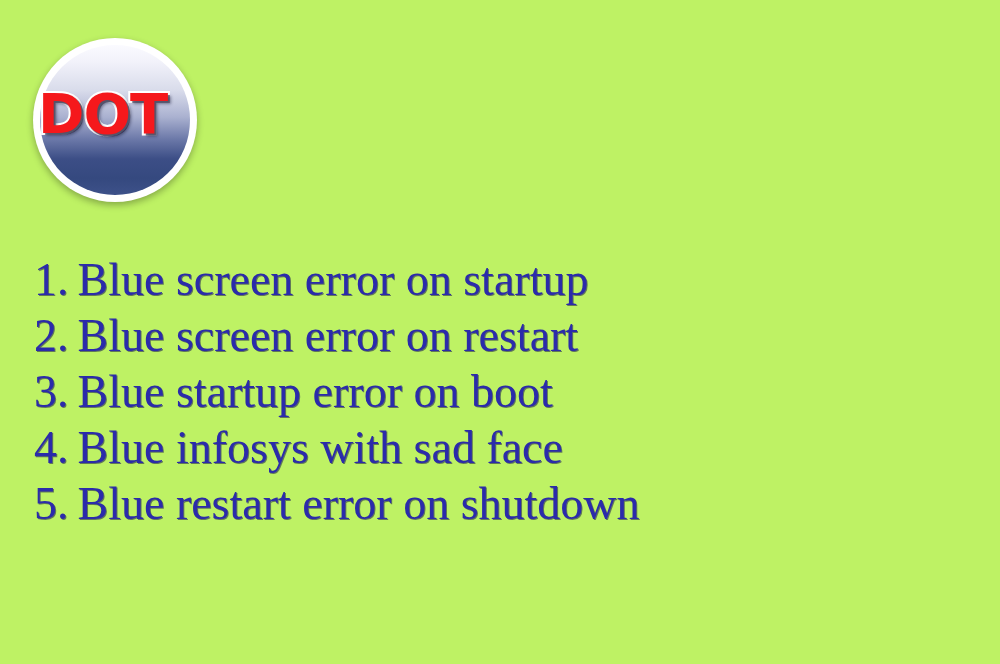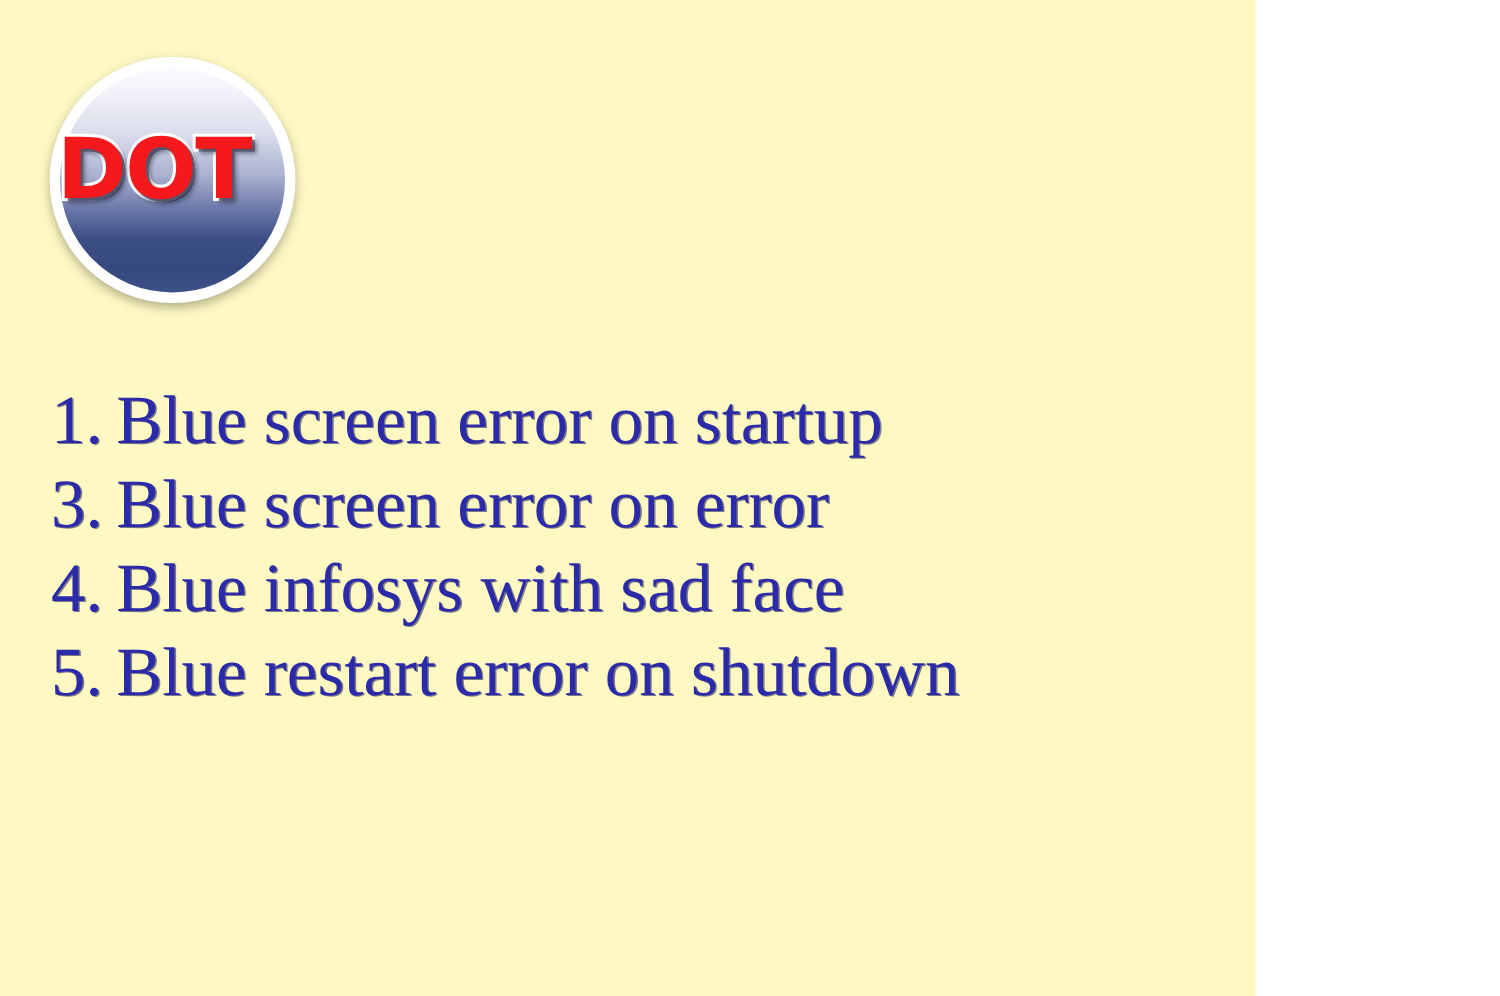--- a/index.html
+++ b/index.html
@@ -7,23 +7,23 @@
     padding: 0;
   }
   body {
     width: 1000px;
     height: 664px;
     overflow: hidden;
     font-family: "Liberation Serif", serif;
   }
   #slide {
     position: relative;
-    width: 837px;
+    width: 1000px;
     height: 664px;
-    background: #fef9c3;
+    background: #bef264;
     overflow: hidden;
   }
 
   
   #logo-block {
     position: absolute;
     left: 30px;
     top: 34px;
     width: 520px;
     height: 175px;
@@ -167,21 +167,24 @@
     <div id="logo-dot-text">DOT</div>
 
 
   </div>
 
   <ul id="issue-list">
     <li>
       <span class="li-num">1.</span><span>Blue screen error on startup</span>
     </li>
     <li>
-      <span class="li-num">3.</span><span>Blue screen error on error</span>
+      <span class="li-num">2.</span><span>Blue screen error on restart</span>
+    </li>
+    <li>
+      <span class="li-num">3.</span><span>Blue startup error on boot</span>
     </li>
     <li>
       <span class="li-num">4.</span><span>Blue infosys with sad face</span>
     </li>
     <li>
       <span class="li-num">5.</span><span>Blue restart error on shutdown</span>
     </li>
   </ul>
 
 </div>

